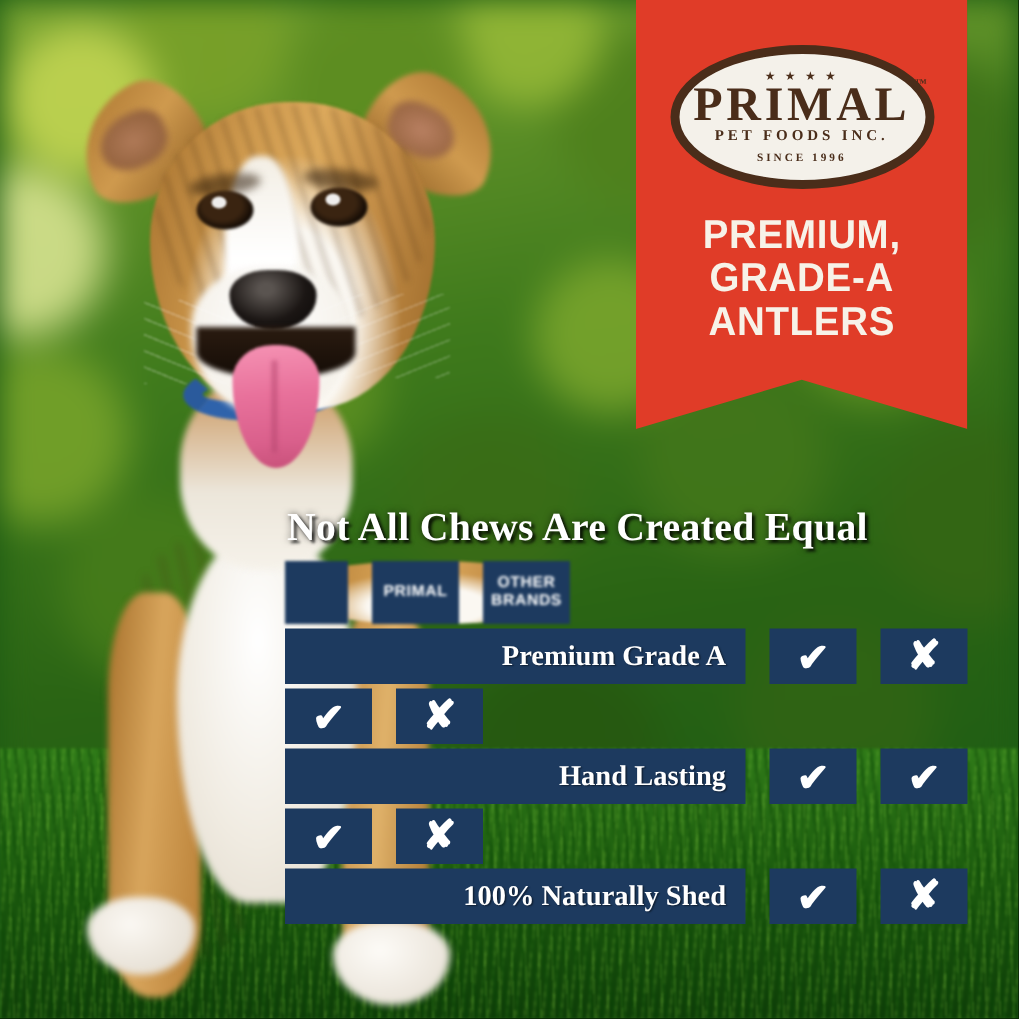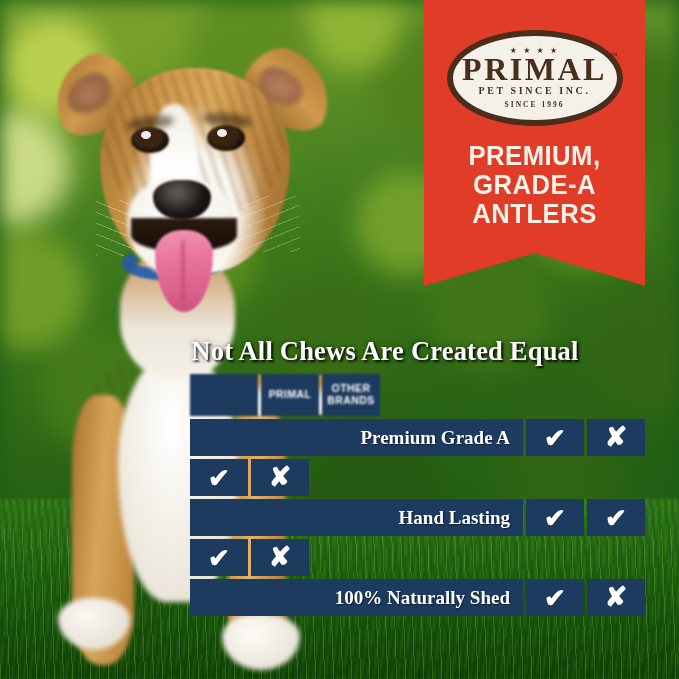--- a/index.html
+++ b/index.html
@@ -178,21 +178,21 @@
     font-size:26.5px;letter-spacing:.2px;color:#ffffff;
     text-shadow:2px 2px 2px rgba(0,0,0,.75), 0 0 5px rgba(0,0,0,.55);
     padding-left:91px;
   }
 
   
   .table{
     position:absolute;left:190px;top:374px;width:455px;
     display:flex;flex-direction:column;gap:3px;
   }
-  .trow{display:flex;gap:3px;height:37px;}
+  .trow{display:flex;gap:16px;height:37px;}
   .trow.head{height:42px;}
   .cell-label{
     flex:1;background:#1d3a5f;display:flex;align-items:center;justify-content:flex-end;
     padding-right:13px;color:#ffffff;
     font-family:"Liberation Serif",serif;font-weight:bold;font-size:19px;
     text-shadow:1px 1px 1px rgba(0,0,0,.45);
   }
   .cell-mark{
     width:58px;background:#1d3a5f;display:flex;align-items:center;justify-content:center;
     color:#ffffff;font-size:26px;font-weight:bold;line-height:1;
@@ -252,21 +252,21 @@
   <div class="banner">
 
     <div class="logo-wrap">
       <div class="logo-oval"></div>
       <div class="logo-inner">
         <div class="logo-stars">★ ★ ★ ★</div>
         <div class="logo-name">
           <span>PRIMAL</span>
           <span class="logo-tm">™</span>
         </div>
-        <div class="logo-sub">PET SINCE INC.</div>
+        <div class="logo-sub">PET FOODS INC.</div>
         <div class="logo-since">SINCE 1996</div>
       </div>
     </div>
 
     <div class="tagline">
       <div>PREMIUM,</div>
       <div>GRADE-A</div>
       <div>ANTLERS</div>
     </div>
   </div>

